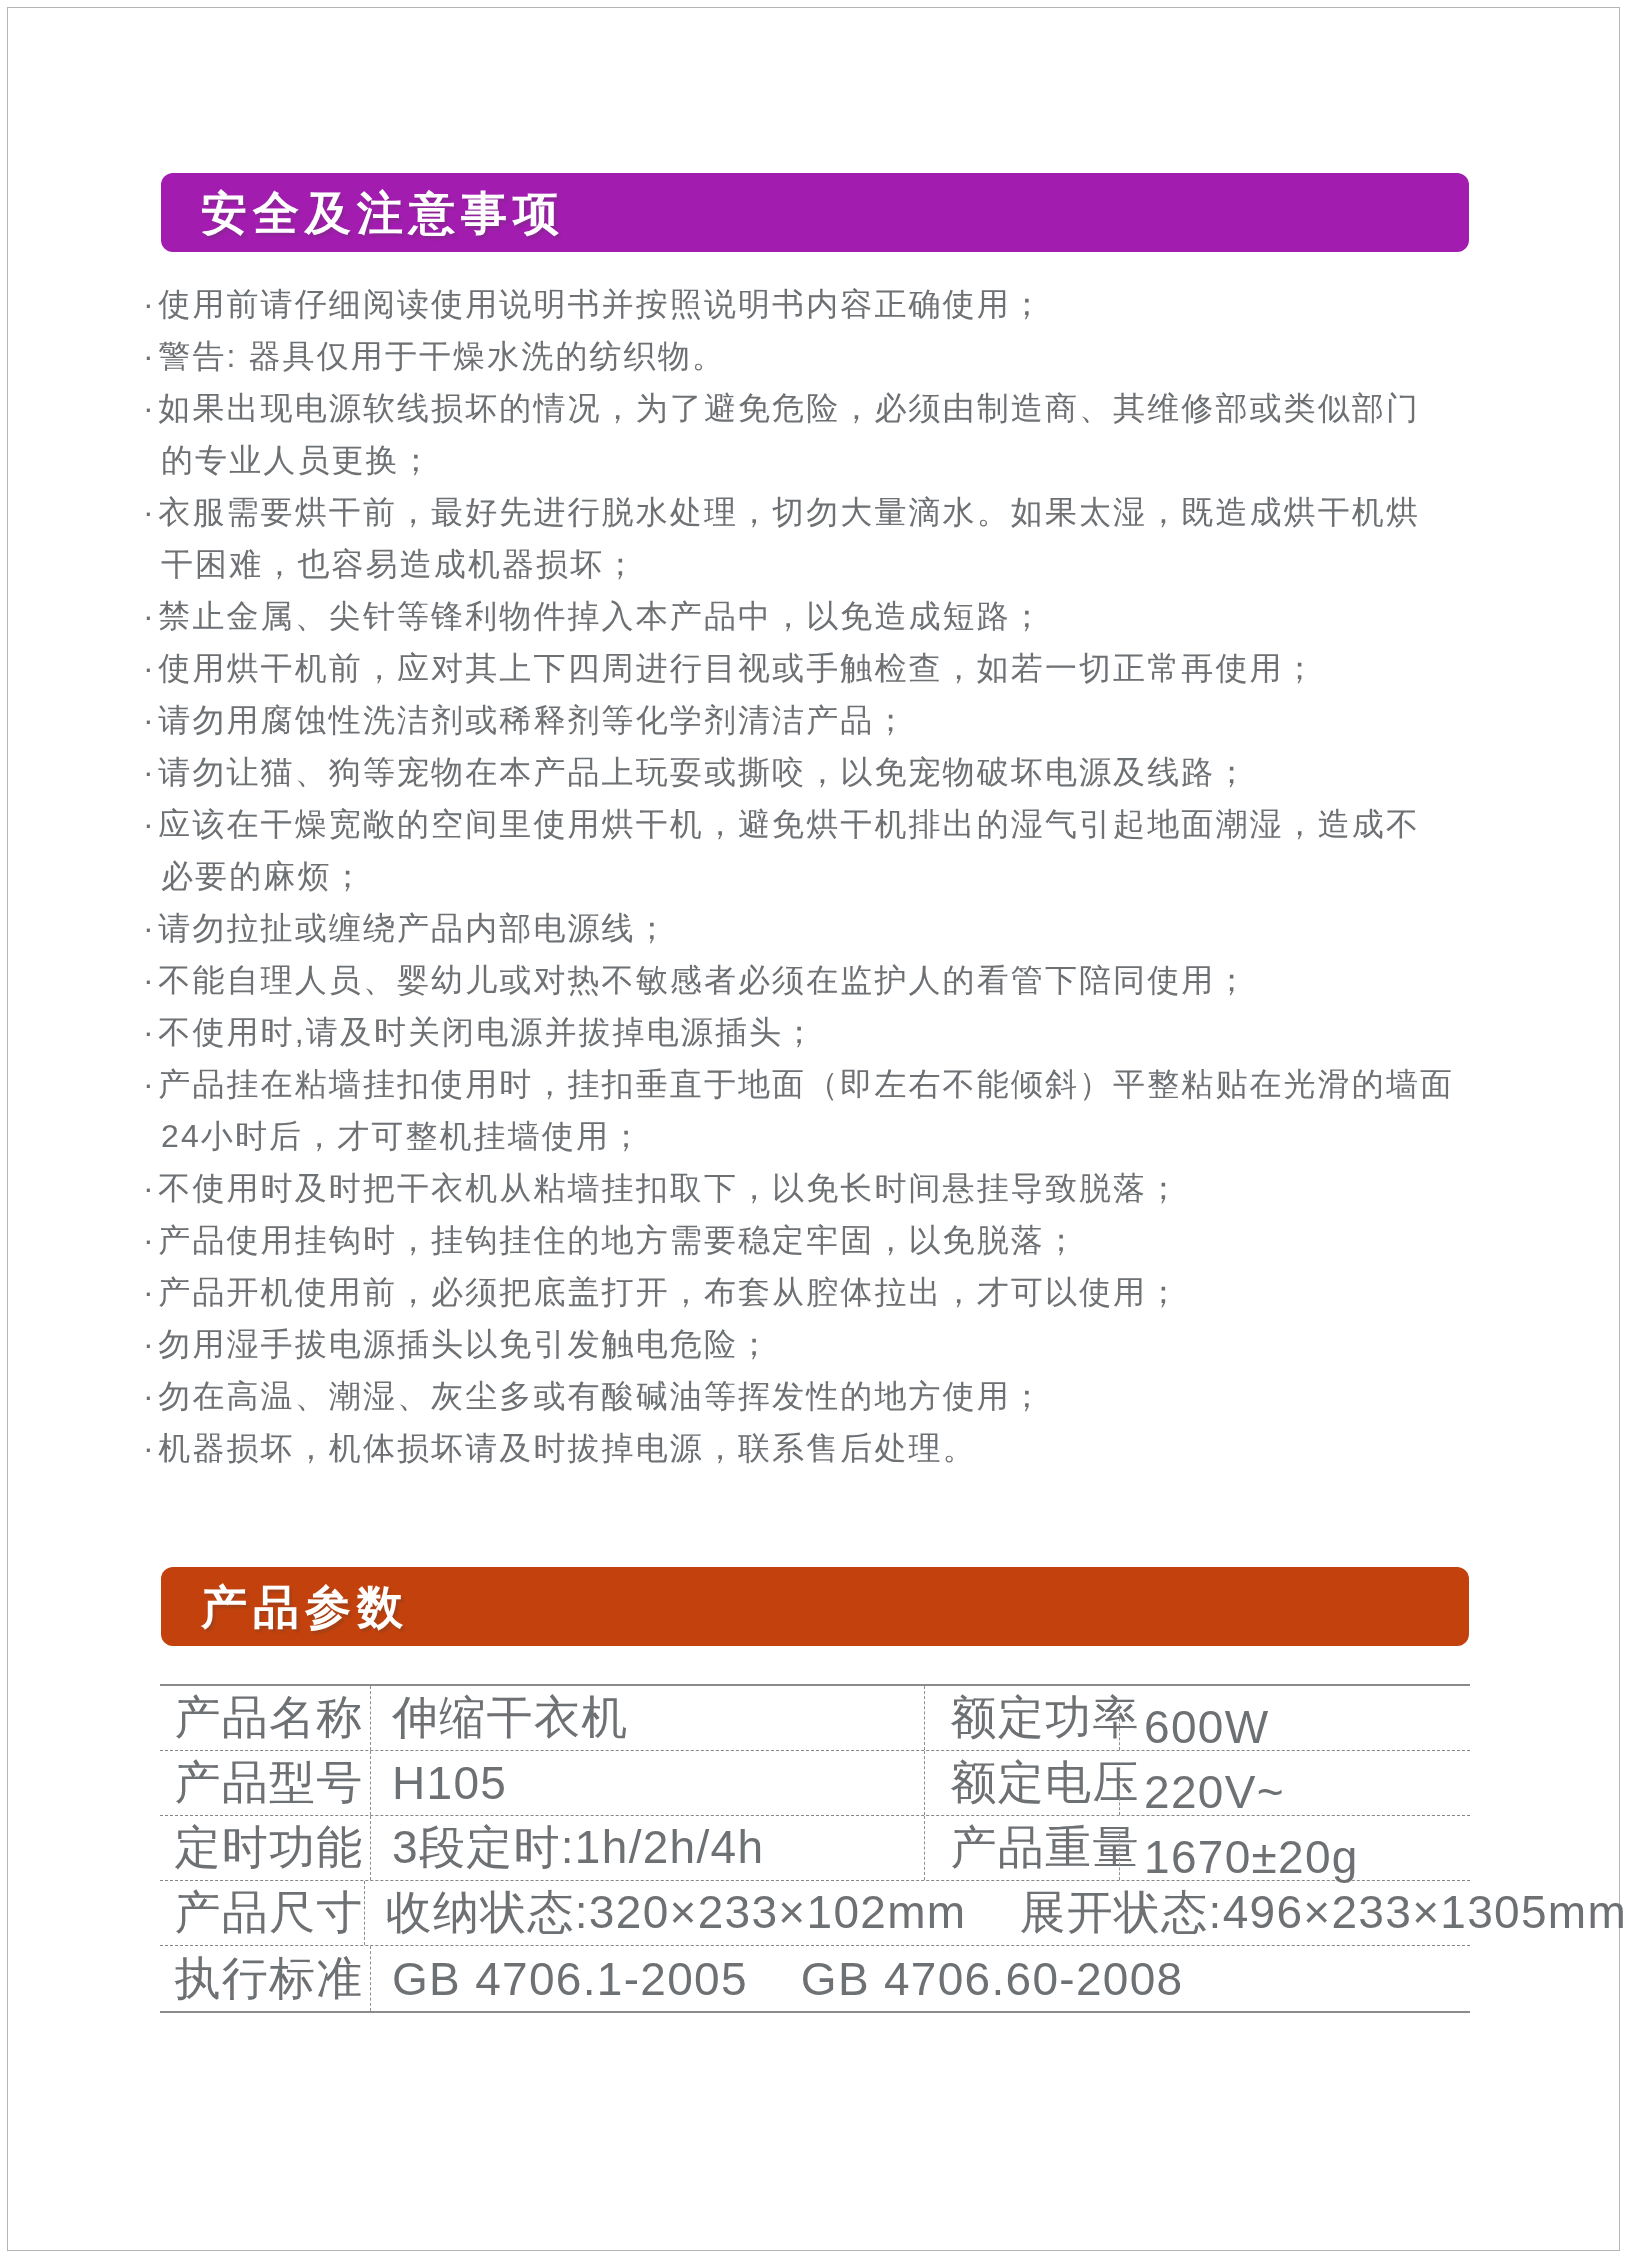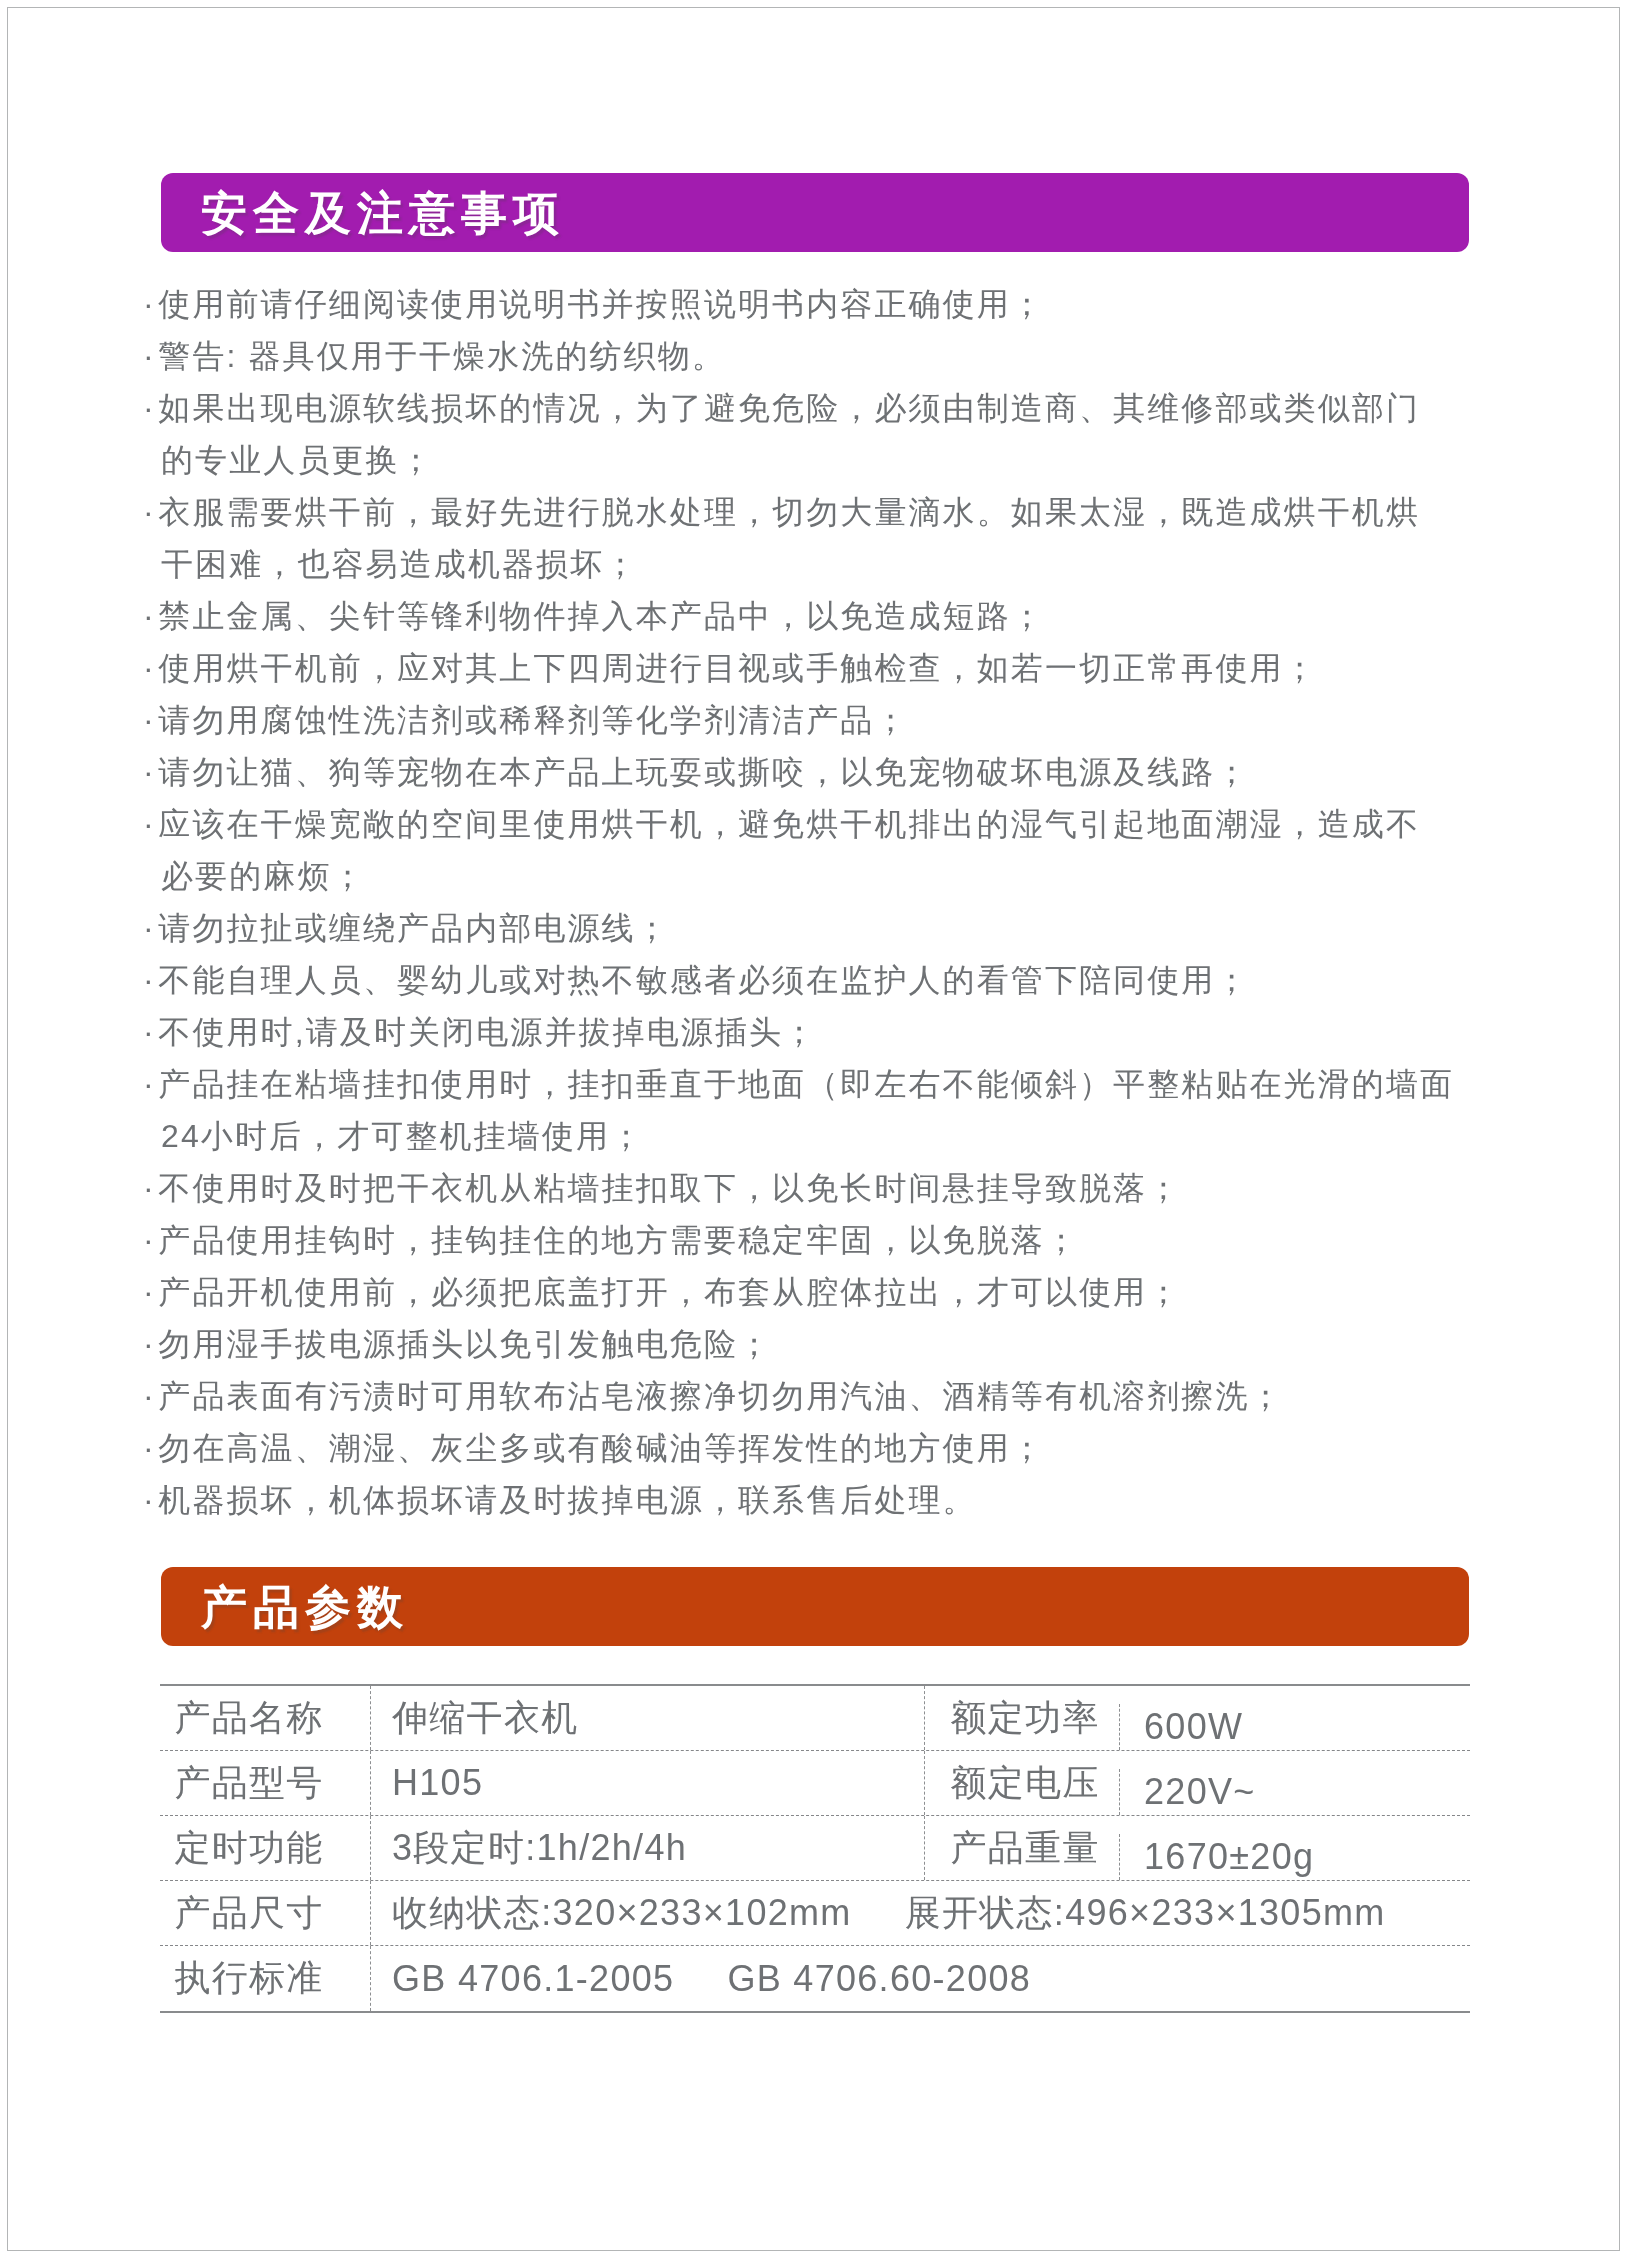--- a/index.html
+++ b/index.html
@@ -33,21 +33,21 @@
   .safety-list .line .bullet{
     display:inline-block;width:15.3px;
   }
   .safety-list .line.cont{
     padding-left:18px;
   }
 
   .param-table{
     position:absolute;left:160px;top:1684px;width:1310px;
     border-top:2.5px solid #898b8d;border-bottom:2.5px solid #898b8d;
-    box-sizing:border-box;color:#6e7174;font-size:36px;
+    box-sizing:border-box;color:#6e7174;font-size:46px;
   }
   .trow{
     display:flex;height:65px;box-sizing:border-box;align-items:stretch;
   }
   .trow.sep{border-bottom:1.7px dashed #85878a;}
   .cell{
     display:flex;align-items:center;box-sizing:border-box;
     white-space:nowrap;letter-spacing:1.3px;
   }
   .cell.vline{border-left:1.7px dashed #8d8f91;}
@@ -80,21 +80,20 @@
     <div class="line cont">必要的麻烦；</div>
     <div class="line"><span class="bullet">·</span>请勿拉扯或缠绕产品内部电源线；</div>
     <div class="line"><span class="bullet">·</span>不能自理人员、婴幼儿或对热不敏感者必须在监护人的看管下陪同使用；</div>
     <div class="line"><span class="bullet">·</span>不使用时,请及时关闭电源并拔掉电源插头；</div>
     <div class="line"><span class="bullet">·</span>产品挂在粘墙挂扣使用时，挂扣垂直于地面（即左右不能倾斜）平整粘贴在光滑的墙面</div>
     <div class="line cont">24小时后，才可整机挂墙使用；</div>
     <div class="line"><span class="bullet">·</span>不使用时及时把干衣机从粘墙挂扣取下，以免长时间悬挂导致脱落；</div>
     <div class="line"><span class="bullet">·</span>产品使用挂钩时，挂钩挂住的地方需要稳定牢固，以免脱落；</div>
     <div class="line"><span class="bullet">·</span>产品开机使用前，必须把底盖打开，布套从腔体拉出，才可以使用；</div>
     <div class="line"><span class="bullet">·</span>勿用湿手拔电源插头以免引发触电危险；</div>
-    <div class="line"><span class="bullet">·</span>产品表面有污渍时可用软布沾皂液擦净切勿用汽油、酒精等有机溶剂擦洗；</div>
     <div class="line"><span class="bullet">·</span>勿在高温、潮湿、灰尘多或有酸碱油等挥发性的地方使用；</div>
     <div class="line"><span class="bullet">·</span>机器损坏，机体损坏请及时拔掉电源，联系售后处理。</div>
   </div>
 
 <div class="banner params" style="background: #c2410c;">产品参数</div>
 
 <div class="param-table" id="param-table">
     <div class="trow sep">
       <div class="cell c1">产品名称</div>
       <div class="cell c2 vline">伸缩干衣机</div>

